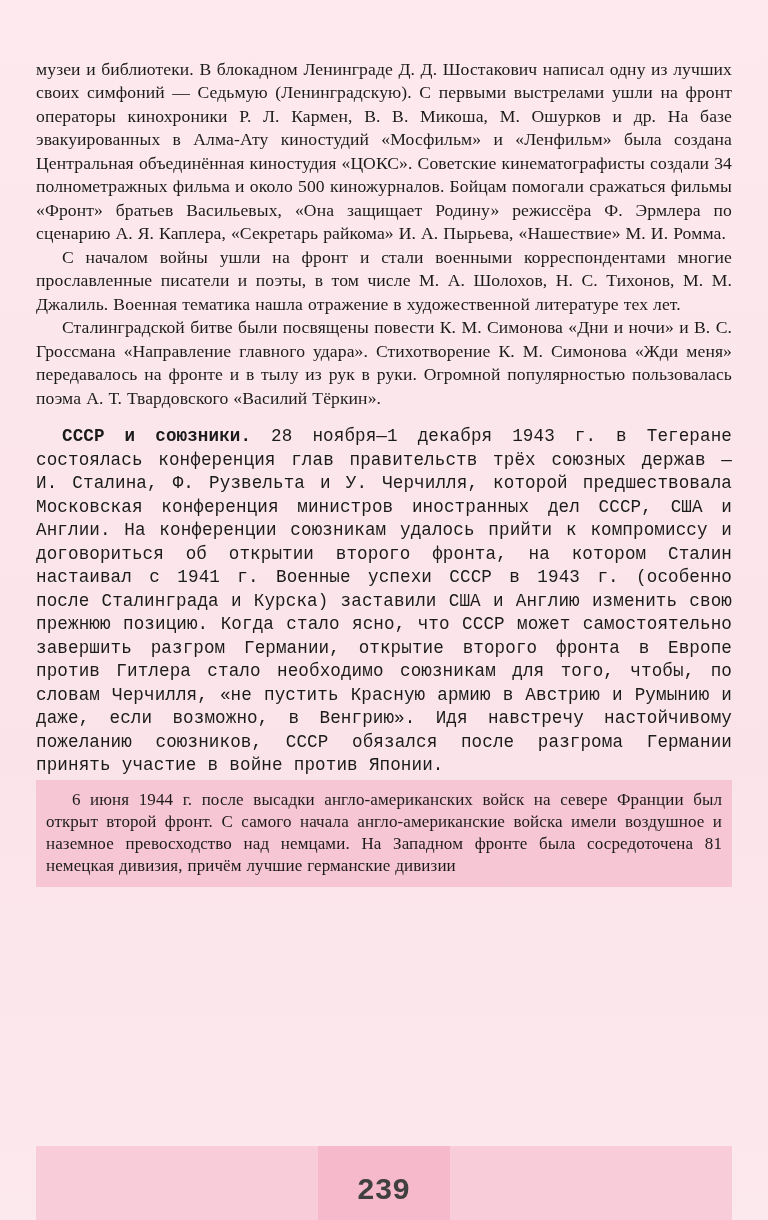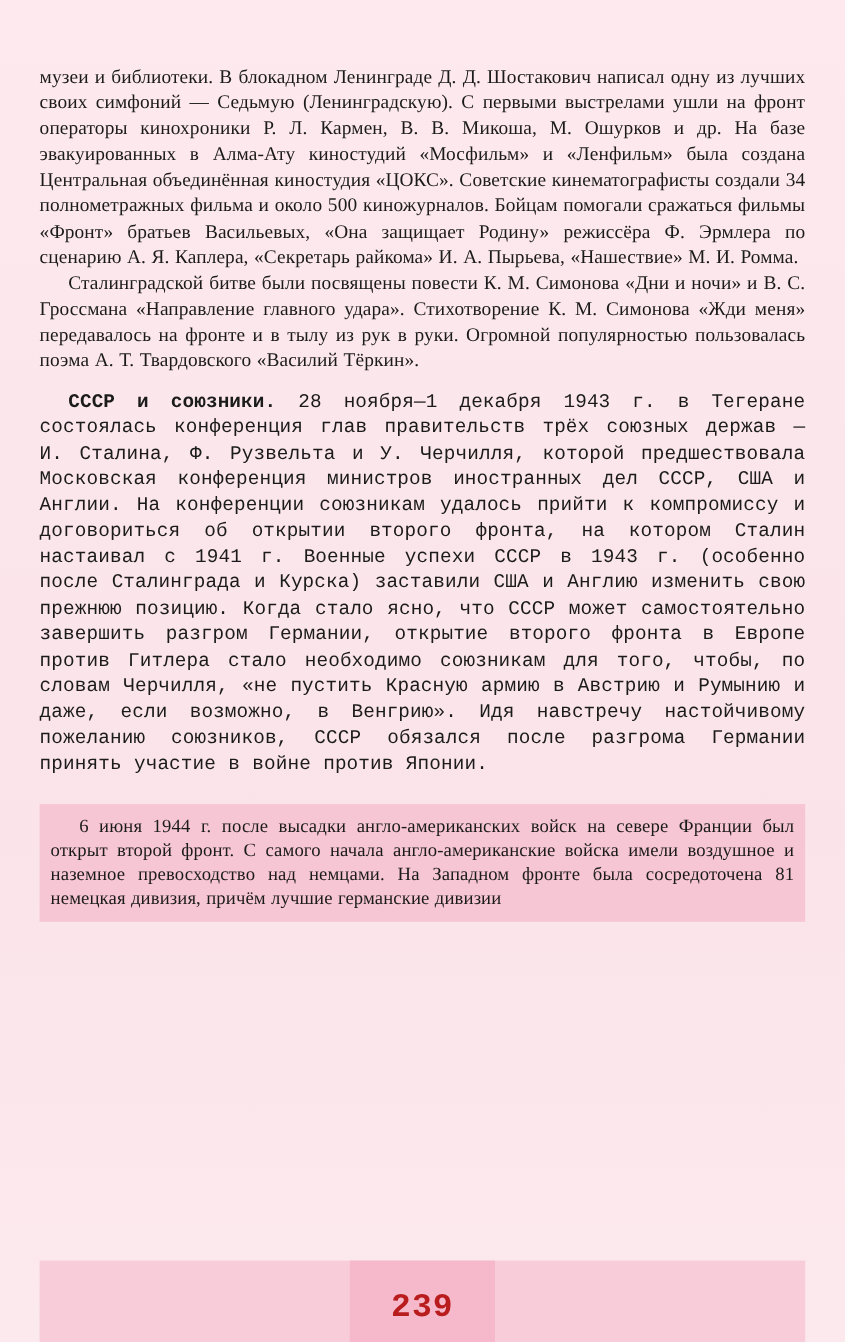--- a/index.html
+++ b/index.html
@@ -46,21 +46,21 @@
   p.no-indent {
     text-indent: 0;
   }
   .block-main p + p {
     margin-top: 0px;
   }
   .lead-term {
     font-weight: bold;
   }
   .highlight {
-    margin-top: 24px;
+    margin-top: 2px;
     padding: 9px 10px 10px 10px;
     background: #f7c6d4;
     box-sizing: border-box;
   }
   .highlight p {
     font-size: 17px;
     line-height: 1.30;
   }
   .section-gap {
     margin-top: 15px;
@@ -80,44 +80,45 @@
     bottom: 0;
     height: 74px;
     background: #f8cdd9;
   }
   .page-number {
     position: absolute;
     left: 0;
     right: 0;
     bottom: 14px;
     text-align: center;
-    font-family: Liberation Mono, monospace;
+    font-family: Liberation Sans, sans-serif;
     font-size: 30px;
     font-weight: bold;
-    color: #b91c1c;
+    color: #404040;
     letter-spacing: 1px;
   }
   .footer-number-box {
     position: absolute;
     left: 50%;
     transform: translateX(-50%);
     bottom: 0;
     width: 132px;
     height: 74px;
     background: #f6b9cb;
   }
 </style>
 </head>
 <body>
 
 <div class="page">
   <div class="content">
 
     <div class="block-main">
       <p class="no-indent">музеи и библиотеки. В блокадном Ленинграде Д. Д. Шостакович написал одну из лучших своих симфоний — Седьмую (Ленинградскую). С первыми выстрелами ушли на фронт операторы кинохроники Р. Л. Кармен, В. В. Микоша, М. Ошурков и др. На базе эвакуированных в Алма-Ату киностудий «Мосфильм» и «Ленфильм» была создана Центральная объединённая киностудия «ЦОКС». Советские кинематографисты создали 34 полнометражных фильма и около 500 киножурналов. Бойцам помогали сражаться фильмы «Фронт» братьев Васильевых, «Она защищает Родину» режиссёра Ф. Эрмлера по сценарию А. Я. Каплера, «Секретарь райкома» И. А. Пырьева, «Нашествие» М. И. Ромма.</p>
+      <p>С началом войны ушли на фронт и стали военными корреспондентами многие прославленные писатели и поэты, в том числе М. А. Шолохов, Н. С. Тихонов, М. М. Джалиль. Военная тематика нашла отражение в художественной литературе тех лет.</p>
       <p>Сталинградской битве были посвящены повести К. М. Симонова «Дни и ночи» и В. С. Гроссмана «Направление главного удара». Стихотворение К. М. Симонова «Жди меня» передавалось на фронте и в тылу из рук в руки. Огромной популярностью пользовалась поэма А. Т. Твардовского «Василий Тёркин».</p>
     </div>
 
     <div class="section-gap">
       <p><span class="lead-term">СССР и союзники.</span><span> 28 ноября—1 декабря 1943 г. в Тегеране состоялась конференция глав правительств трёх союзных держав — И. Сталина, Ф. Рузвельта и У. Черчилля, которой предшествовала Московская конференция министров иностранных дел СССР, США и Англии. На конференции союзникам удалось прийти к компромиссу и договориться об открытии второго фронта, на котором Сталин настаивал с 1941 г. Военные успехи СССР в 1943 г. (особенно после Сталинграда и Курска) заставили США и Англию изменить свою прежнюю позицию. Когда стало ясно, что СССР может самостоятельно завершить разгром Германии, открытие второго фронта в Европе против Гитлера стало необходимо союзникам для того, чтобы, по словам Черчилля, «не пустить Красную армию в Австрию и Румынию и даже, если возможно, в Венгрию». Идя навстречу настойчивому пожеланию союзников, СССР обязался после разгрома Германии принять участие в войне против Японии.</span></p>
     </div>
 
     <div class="highlight">
       <p>6 июня 1944 г. после высадки англо-американских войск на севере Франции был открыт второй фронт. С самого начала англо-американские войска имели воздушное и наземное превосходство над немцами. На Западном фронте была сосредоточена 81 немецкая дивизия, причём лучшие германские дивизии</p>
     </div>

